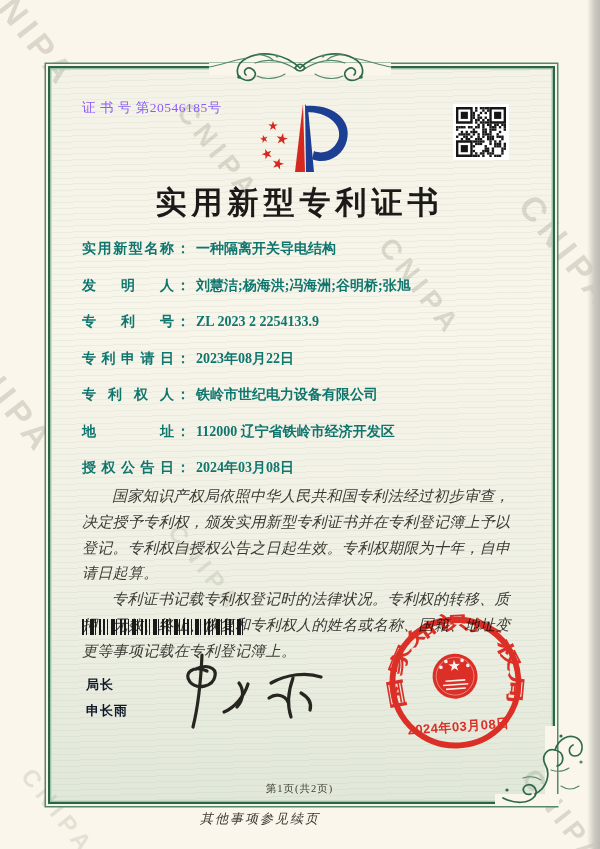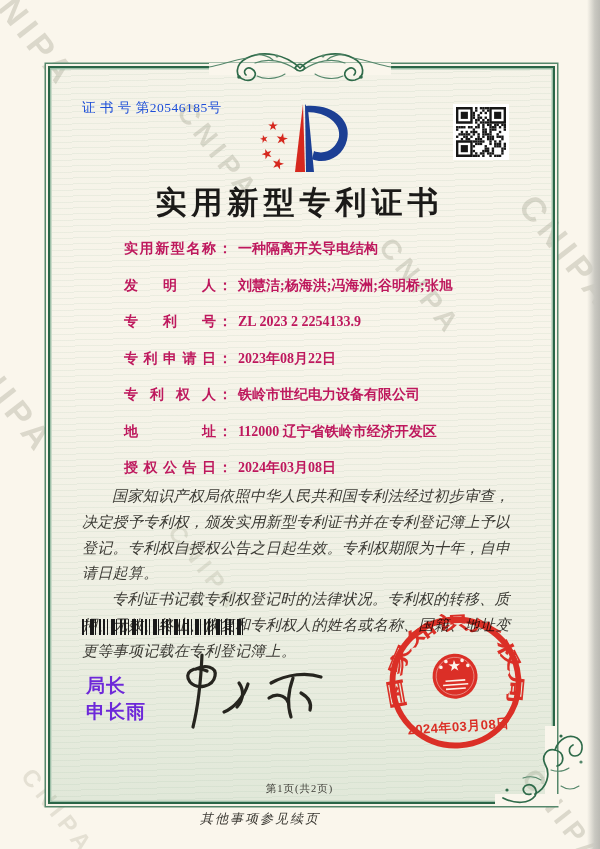--- a/index.html
+++ b/index.html
@@ -24,39 +24,39 @@
     box-shadow:0 0 0 2px #f8f4e9,0 0 0 3.5px #55876b,inset 0 0 0 1.5px #9dbfa8;}
   .frame .guilloche{position:absolute;inset:2px;
     background:
       linear-gradient(180deg,rgba(140,180,150,.05),rgba(140,180,150,.02) 35%,rgba(140,180,150,.10) 72%,rgba(150,190,160,.25)),
       repeating-linear-gradient(178.5deg,rgba(100,150,115,.085) 0 1px,rgba(0,0,0,0) 1px 6px);}
   .ornament{position:absolute;z-index:3;}
   .orn-stroke{fill:none;stroke:#2f6b4a;stroke-width:1.7;stroke-linecap:round;}
   .orn-stroke2{fill:none;stroke:#55876b;stroke-width:1.1;stroke-linecap:round;}
   
   .content{position:absolute;inset:0;z-index:4;}
-  .cert-no{position:absolute;left:82px;top:99px;font-size:13.5px;color:#1d4ed8;letter-spacing:.5px;}
+  .cert-no{position:absolute;left:82px;top:99px;font-size:13.5px;color:#8b5cf6;letter-spacing:.5px;}
   .logo{position:absolute;left:260px;top:101px;width:100px;height:78px;}
   .qr{position:absolute;left:453px;top:104px;width:50px;height:50px;background:#fff;padding:3px;}
   .title{position:absolute;left:48px;top:182px;width:503px;text-align:center;
     font-size:31px;font-weight:700;color:#1b1a18;letter-spacing:5px;}
   .fields{position:absolute;left:82px;top:241px;width:440px;display:flex;
-    flex-direction:column;gap:20.5px;font-size:14px;font-weight:600;color:#be185d;margin-left:42px;}
+    flex-direction:column;gap:20.5px;font-size:14px;font-weight:600;color:#0f766e;}
   .field-row{position:relative;line-height:16px;white-space:nowrap;}
   .f-label{display:inline-block;width:92px;text-align:justify;text-align-last:justify;vertical-align:top;}
   .f-colon{margin:0 6px 0 2px;}
   .pair2{position:absolute;left:213px;top:0;}
   .paras{position:absolute;left:82px;top:484px;width:438px;font-size:15px;
     line-height:1.72;color:#3a3933;font-style:italic;}
   .paras p{margin:0;text-indent:2em;letter-spacing:.3px;}
   .barcode{position:absolute;left:82px;top:619px;width:164px;height:16px;
     background:repeating-linear-gradient(90deg,#191919 0 2px,rgba(0,0,0,0) 2px 4px,#191919 4px 5px,rgba(0,0,0,0) 5px 8px,#191919 8px 12px,rgba(0,0,0,0) 12px 13px,#191919 13px 14px,rgba(0,0,0,0) 14px 17px,#191919 17px 19px,rgba(0,0,0,0) 19px 21px);}
   .signer{position:absolute;left:86px;top:673px;
-    font-family:Liberation Serif, serif;font-weight:700;
-    font-size:19px;color:#6d28d9;letter-spacing:1px;line-height:26px;}
+    font-family:Liberation Mono, monospace;font-weight:700;
+    font-size:13px;color:#0f172a;letter-spacing:1px;line-height:26px;}
   .signature{position:absolute;left:135px;top:643px;width:210px;height:92px;}
   .seal{position:absolute;left:379px;top:606px;width:153px;height:153px;
     transform:rotate(-4deg);mix-blend-mode:multiply;opacity:.95;}
   .page-footer{position:absolute;left:48px;top:782px;width:503px;text-align:center;
     font-size:10.5px;color:#3c3b35;letter-spacing:1px;}
   .cont-note{position:absolute;left:0;top:810px;width:520px;text-align:center;
     font-size:13px;font-style:italic;color:#3c3a34;letter-spacing:2px;}
 </style>
 </head>
 <body>

